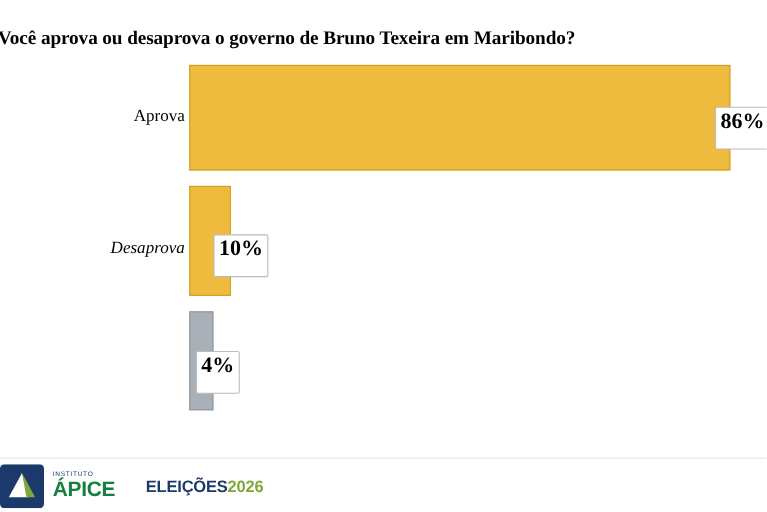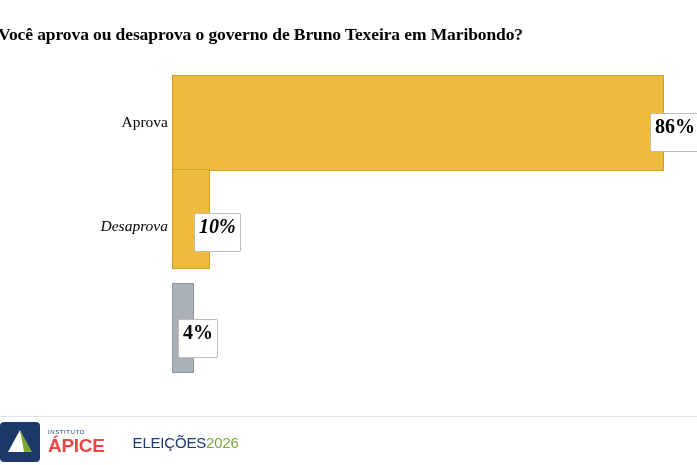--- a/index.html
+++ b/index.html
@@ -102,59 +102,59 @@
     font-family:"Liberation Sans", sans-serif;
     font-size:6px;
     color:#1b3a6b;
     letter-spacing:0.6px;
     margin-bottom:1px;
   }
   .logo-main{
     font-family:"Liberation Sans", sans-serif;
     font-size:19px;
     font-weight:bold;
-    color:#ef4444;
+    color:#15803d;
     letter-spacing:-0.3px;
   }
   .logo-div{
     width:1px;
     height:26px;
     background:#c3c7cc;
     margin:0 8px 0 4px;
   }
   .logo-elect{
     font-family:"Liberation Sans", sans-serif;
     font-size:15px;
-    font-weight:normal;
+    font-weight:bold;
     color:#1b3a6b;
     letter-spacing:-0.2px;
   }
   .logo-elect .yr{
     color:#7fa83a;
   }
 </style>
 </head>
 <body>
 
 <div id="chart-root">
 
   <div class="chart-title">Você aprova ou desaprova o governo de Bruno Texeira em Maribondo?</div>
 
   <div class="plot">
 
-    <div class="bar-row" style="top:20px;height:96px;">
+    <div class="bar-row" style="top:4px;height:96px;">
       <div class="cat-label" style="top:38px;">Aprova</div>
       <div class="bar" style="width:492px;height:96px;background:#efbb3e;"></div>
       <div class="value-box" style="left:650px;top:38px;">86%</div>
     </div>
 
     <div class="bar-row" style="top:114px;height:100px;">
       <div class="cat-label" style="top:48px;font-style:italic;">Desaprova</div>
       <div class="bar" style="width:38px;height:100px;background:#efbb3e;"></div>
-      <div class="value-box" style="left:194px;top:44px;font-style:italic;">10%</div>
+      <div class="value-box" style="left:194px;top:44px;">10%</div>
     </div>
 
     <div class="bar-row" style="top:228px;height:90px;">
       <div class="bar grey" style="width:22px;height:90px;background:#a9b0b8;"></div>
       <div class="value-box" style="left:178px;top:36px;">4%</div>
     </div>
 
   </div>
 
   <div class="footer">

